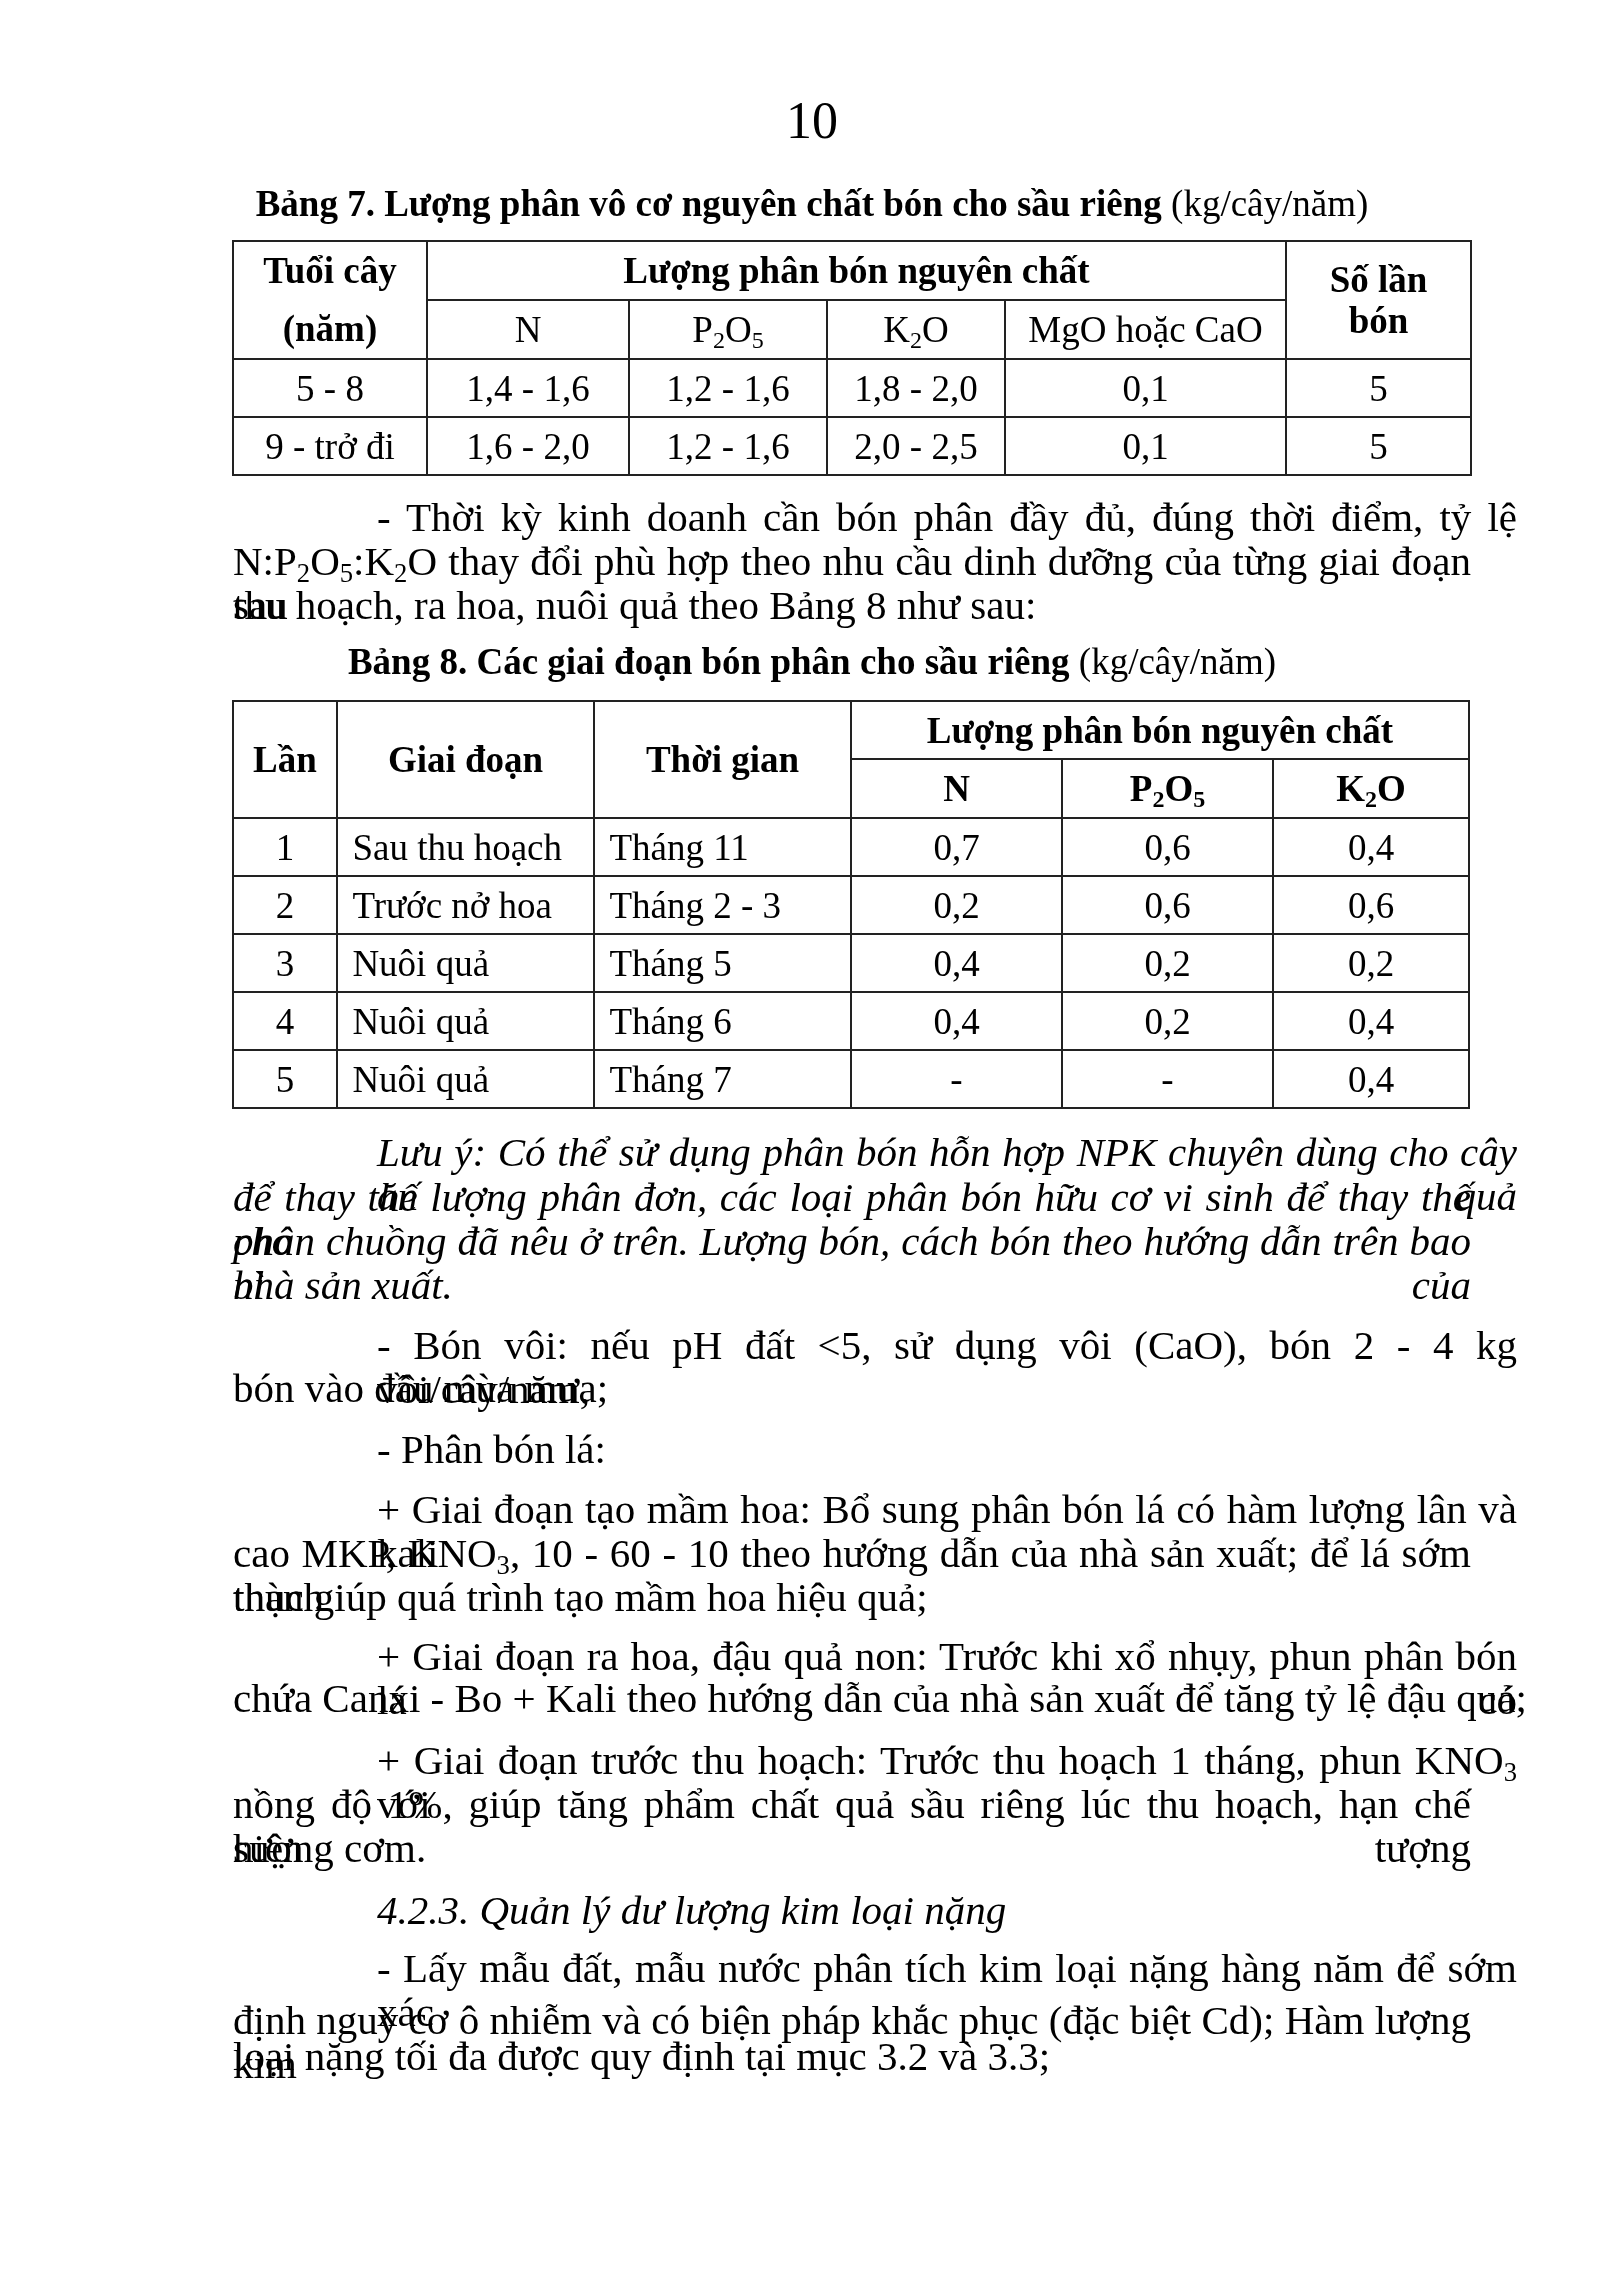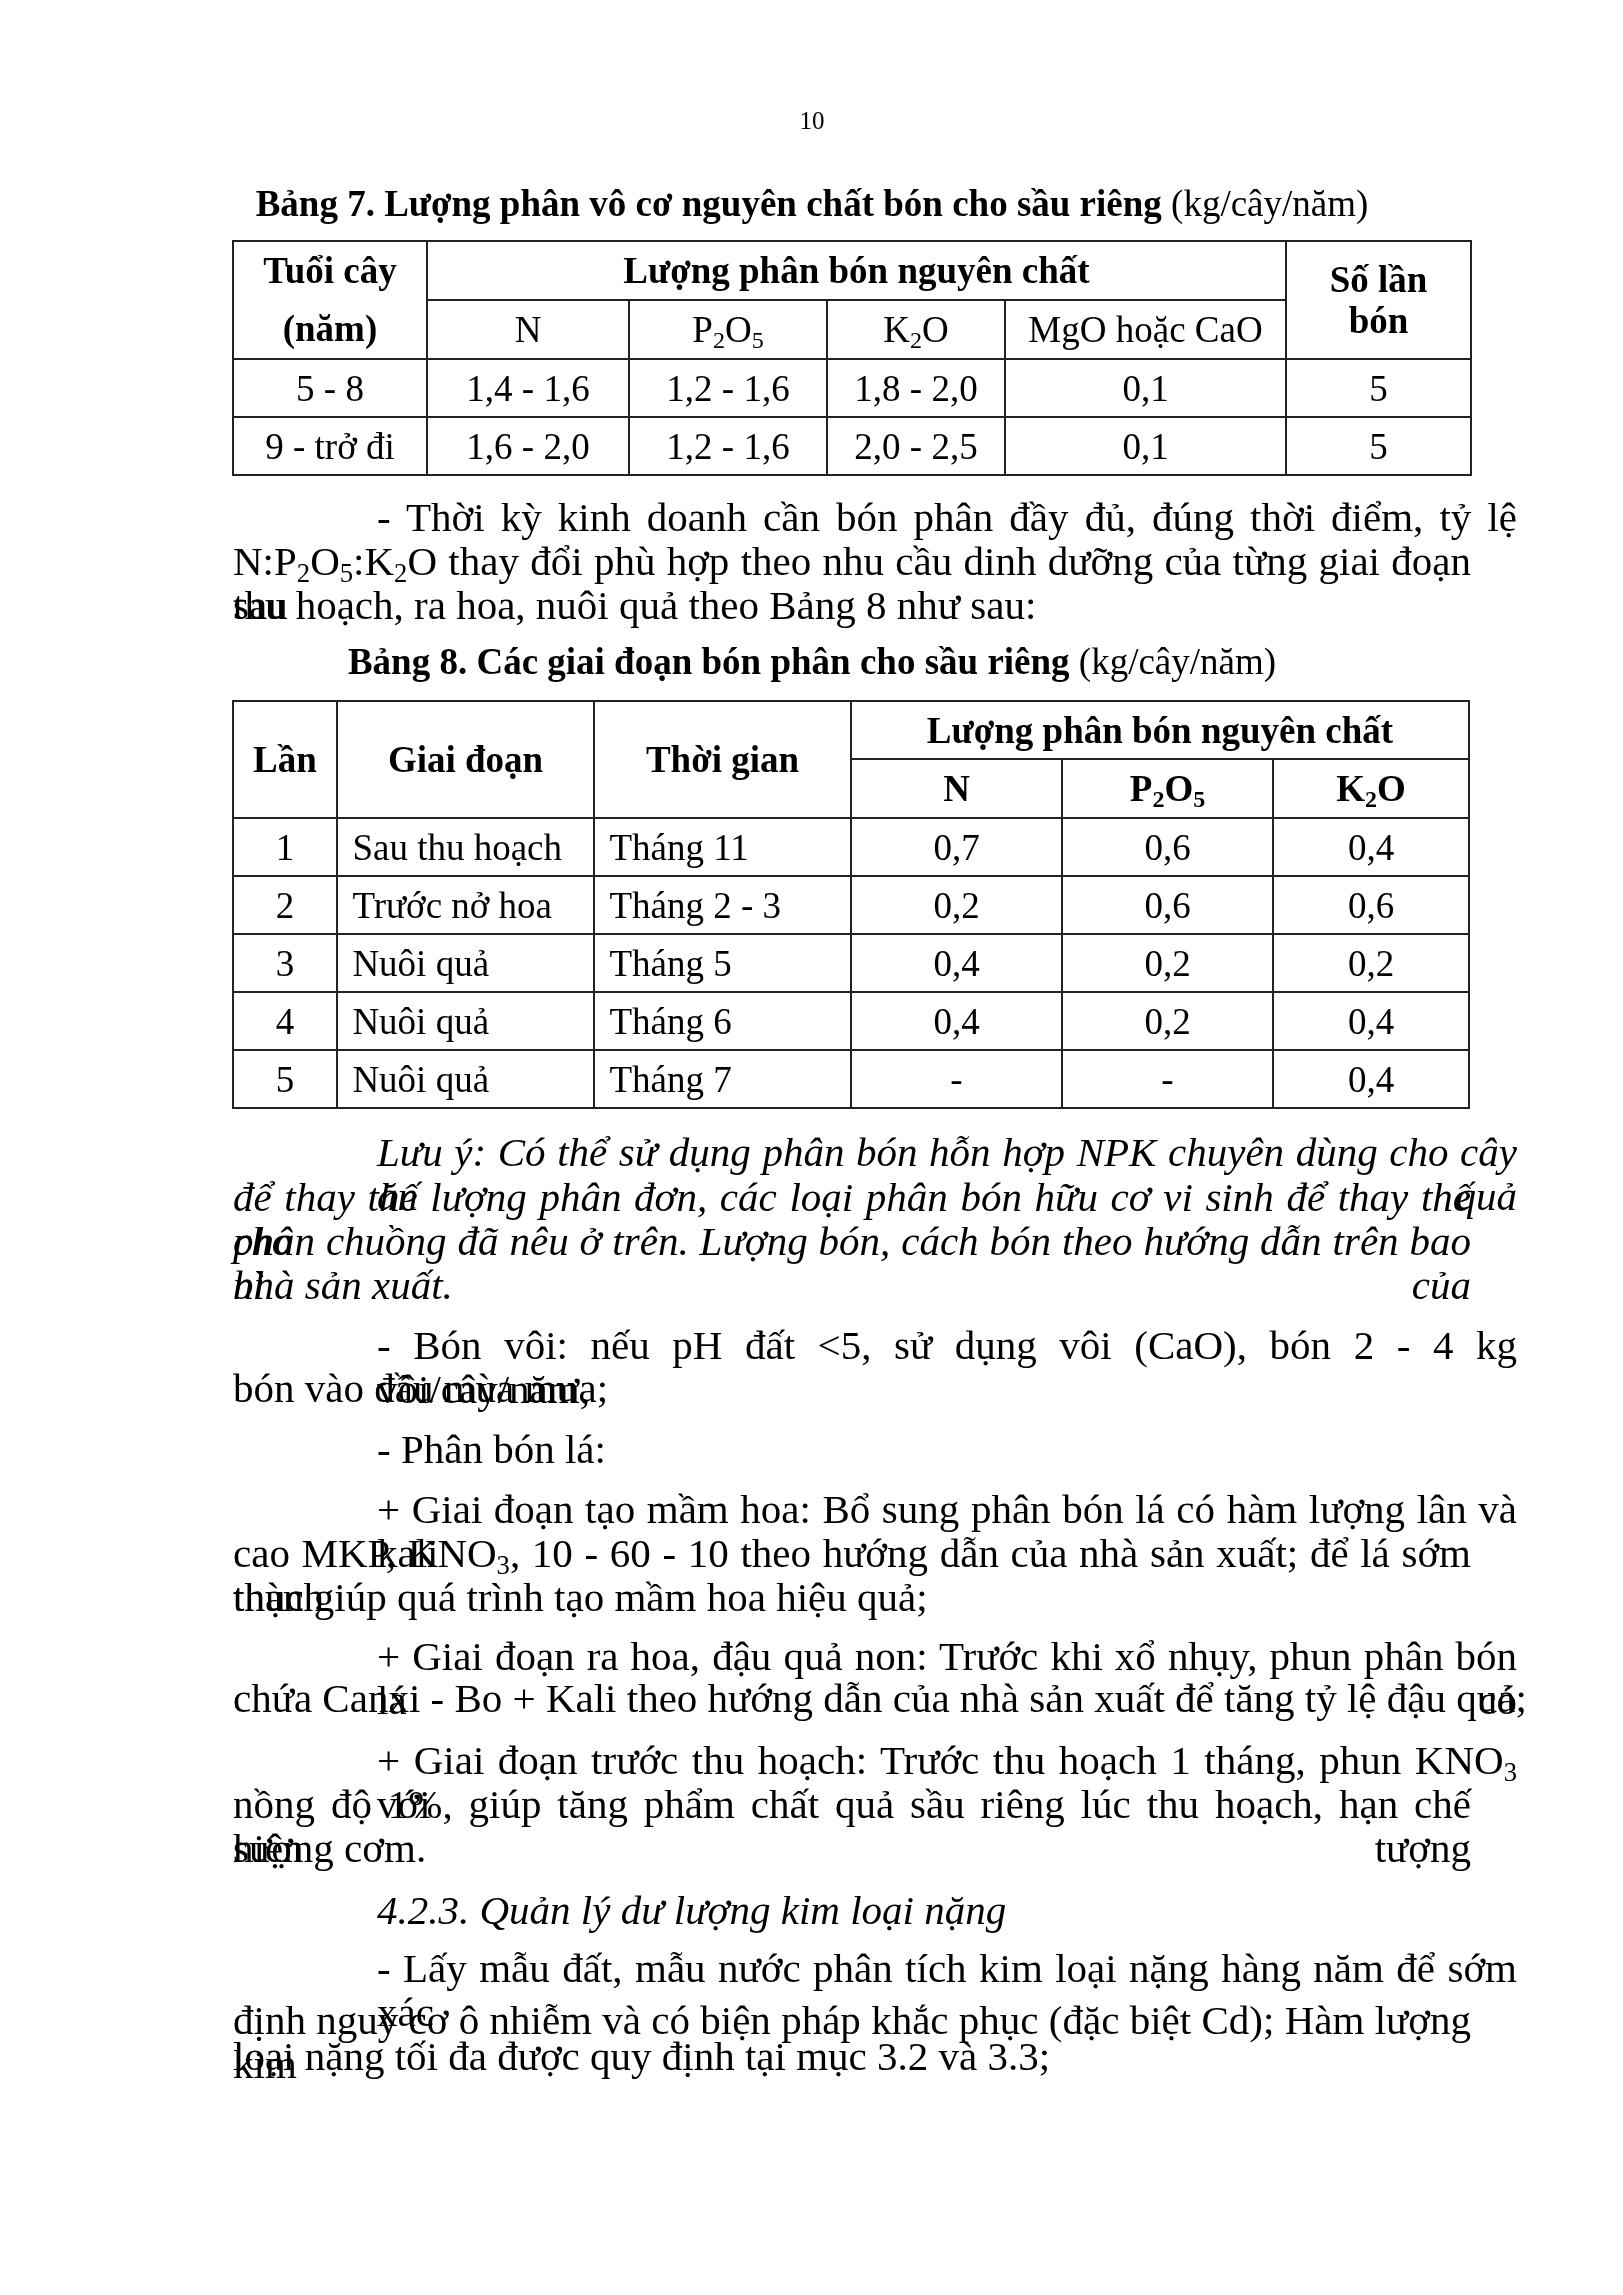--- a/index.html
+++ b/index.html
@@ -1,18 +1,18 @@
 <!DOCTYPE html>
 <html style="font-size:10.5px"><head>
 <meta charset="utf-8">
 <style>
   html, body { margin:0; padding:0; background:#ffffff; }
   body { width:1624px; height:2295px; position:relative; overflow:hidden;
          font-family:"Liberation Serif", "DejaVu Serif", serif; color:#000; }
-  .pagenum { position:absolute; left:0; width:1624px; top:98px; text-align:center; font-size:25px; line-height:46px; }
+  .pagenum { position:absolute; left:0; width:1624px; top:98px; text-align:center; font-size:52px; line-height:46px; }
   .caption { position:absolute; left:0; width:1624px; text-align:center; font-size:37px; line-height:42px; }
   .caption b { font-weight:bold; }
   .line { position:absolute; left:233px; width:1238px; font-size:41px; line-height:44px; height:44px; white-space:nowrap; overflow:visible; }
   .line.j { text-align:justify; text-align-last:justify; white-space:normal; }
   .line.ind { left:331px; width:1140px;margin-left:46px; }
   .it { font-style:italic; }
   sub { font-size:0.65em; vertical-align:-0.25em; line-height:0; }
   table { position:absolute; border-collapse:collapse; font-size:37px; table-layout:fixed; }
   td, th { border:2px solid #222; padding:0; text-align:center; vertical-align:middle; font-weight:normal; line-height:39px; }
   th.b { font-weight:bold; }

